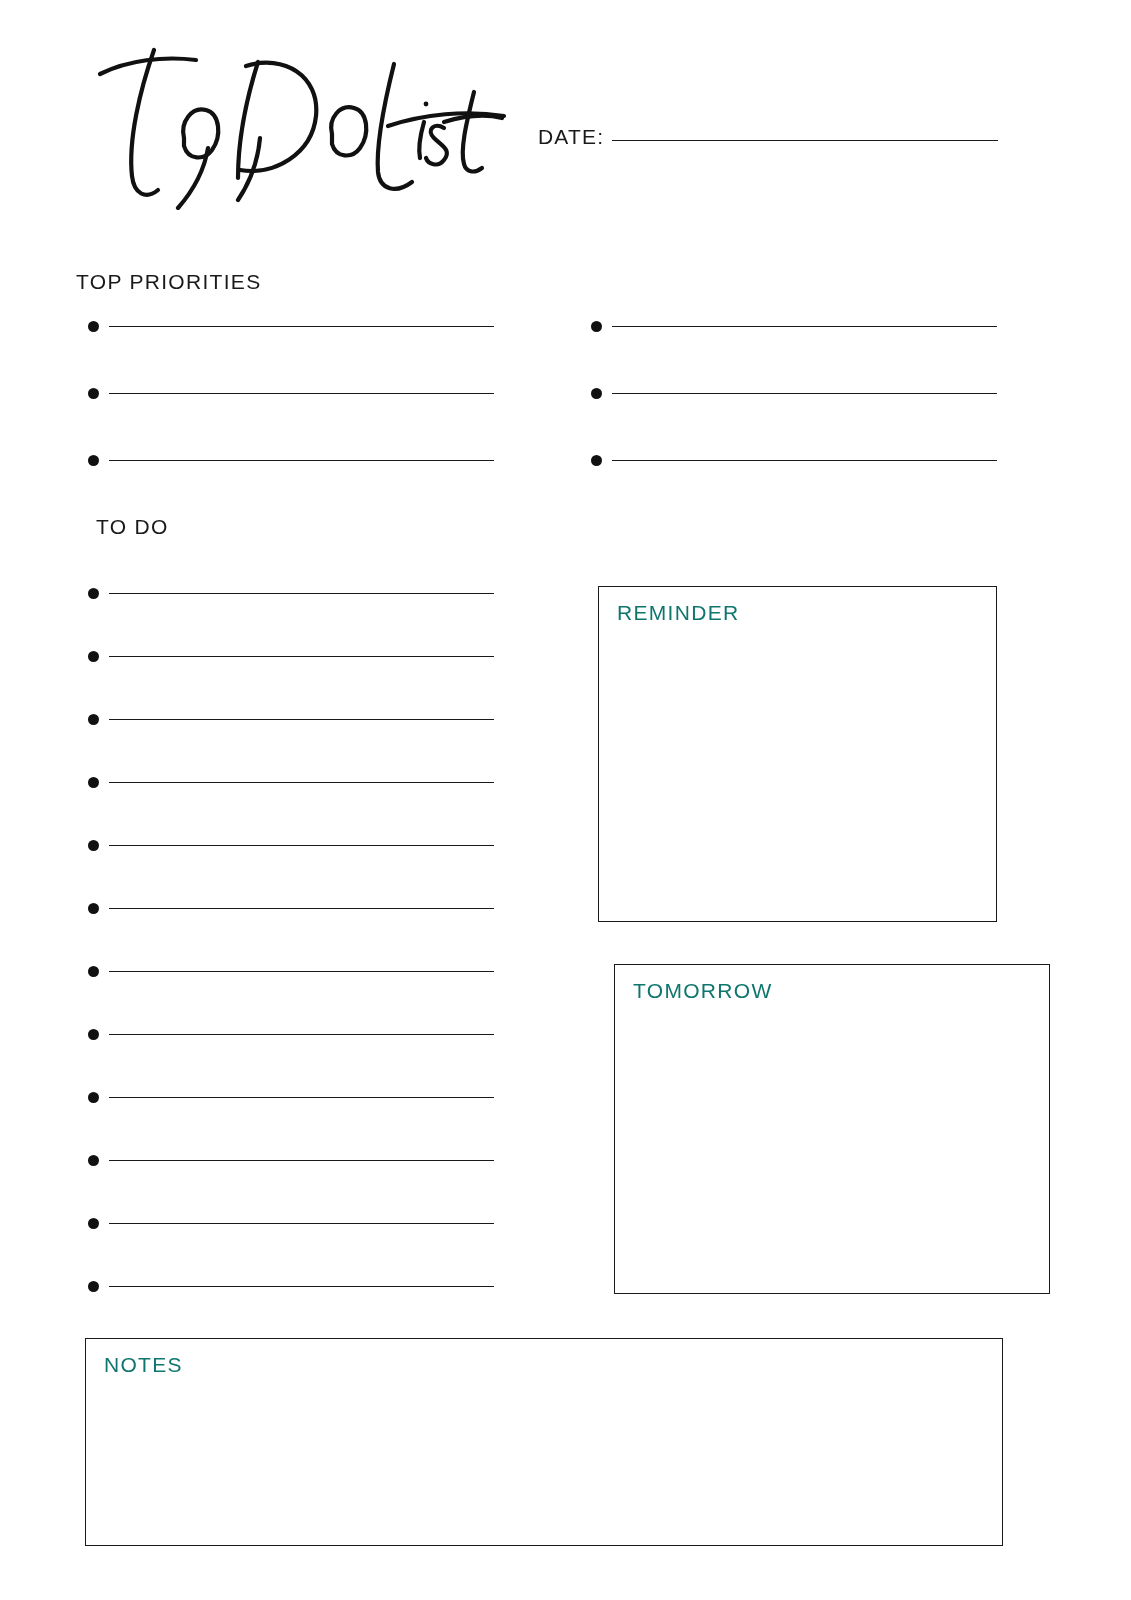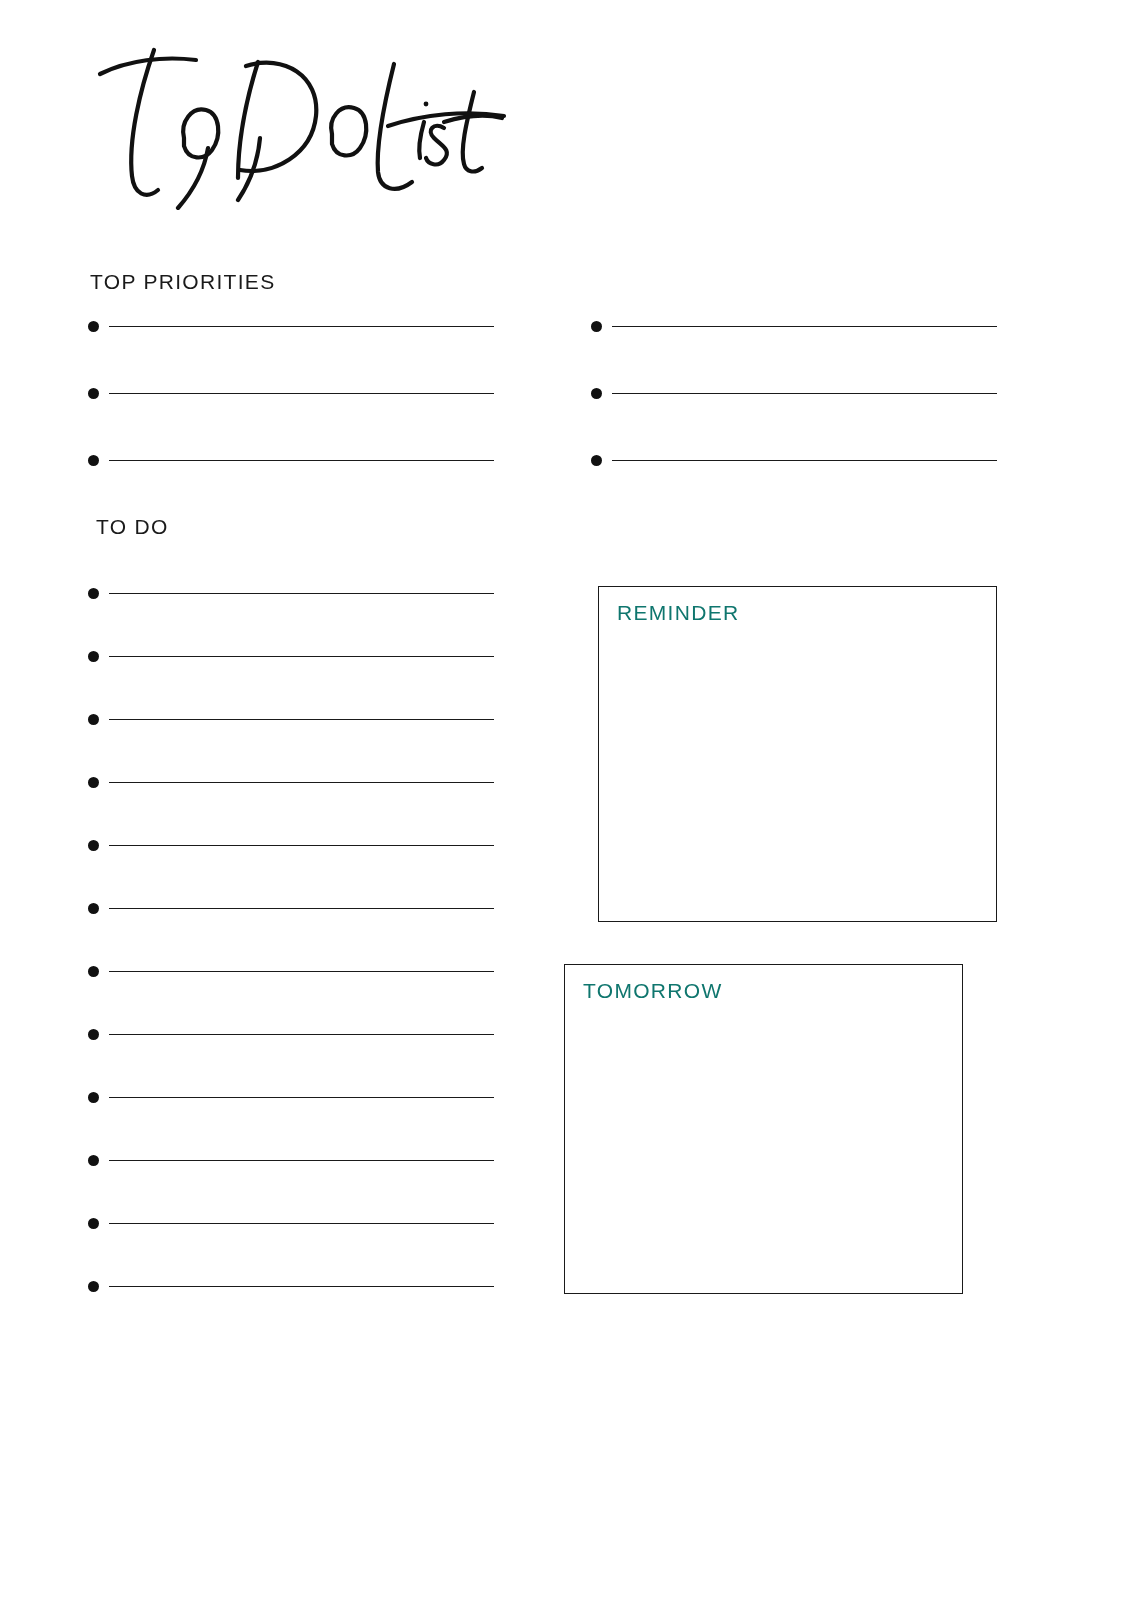--- a/index.html
+++ b/index.html
@@ -53,21 +53,21 @@
     transform: translateY(-3px);
   }
 
   
   .section-heading {
     position: absolute;
     font-size: 21px;
     letter-spacing: 1.3px;
     color: #1a1a1a;
   }
-  #heading-top-priorities { left: 90px; top: 270px; }
+  #heading-top-priorities { left: 76px; top: 270px; }
   #heading-to-do { left: 88px; top: 515px; margin-left: 8px; }
 
   
   .line-row {
     display: flex;
     align-items: center;
     height: 18px;
   }
   .bullet {
     width: 11px;
@@ -122,23 +122,23 @@
     letter-spacing: 1.3px;
     color: #0f766e;
   }
   #box-reminder {
     left: 598px;
     top: 586px;
     width: 399px;
     height: 336px;
   }
   #box-tomorrow {
-    left: 564px;
+    left: 614px;
     top: 964px;
-    width: 399px;
+    width: 436px;
     height: 330px;
   }
   #box-notes {
     left: 85px;
     top: 1338px;
     width: 918px;
     height: 208px;
   }
 </style>
 </head>
@@ -171,20 +171,24 @@
         <path d="M356 98 C346 92, 338 100, 346 108 C354 116, 364 120, 356 130 C350 138, 340 134, 338 128"></path>
 
         <path d="M386 62 C378 94, 372 120, 376 134 C378 142, 386 144, 394 138"></path>
         <path d="M356 92 C376 86, 398 84, 414 88"></path>
 
         <path d="M300 96 C336 84, 378 80, 416 86"></path>
       </g>
     </svg>
   </div>
 
+  <div class="date-row">
+    <span class="date-label">DATE:</span>
+    <span class="date-line"></span>
+  </div>
 
   <div class="section-heading" id="heading-top-priorities">TOP PRIORITIES</div>
 
   <div class="priorities-left">
     <div class="line-row">
       <span class="bullet"></span>
       <span class="rule"></span>
     </div>
     <div class="line-row">
       <span class="bullet"></span>
@@ -265,14 +269,17 @@
   </div>
 
   <div class="box" id="box-reminder">
     <span class="box-label">REMINDER</span>
   </div>
 
   <div class="box" id="box-tomorrow">
     <span class="box-label">TOMORROW</span>
   </div>
 
+  <div class="box" id="box-notes">
+    <span class="box-label">NOTES</span>
+  </div>
 
 </div>
 
 </body></html>

